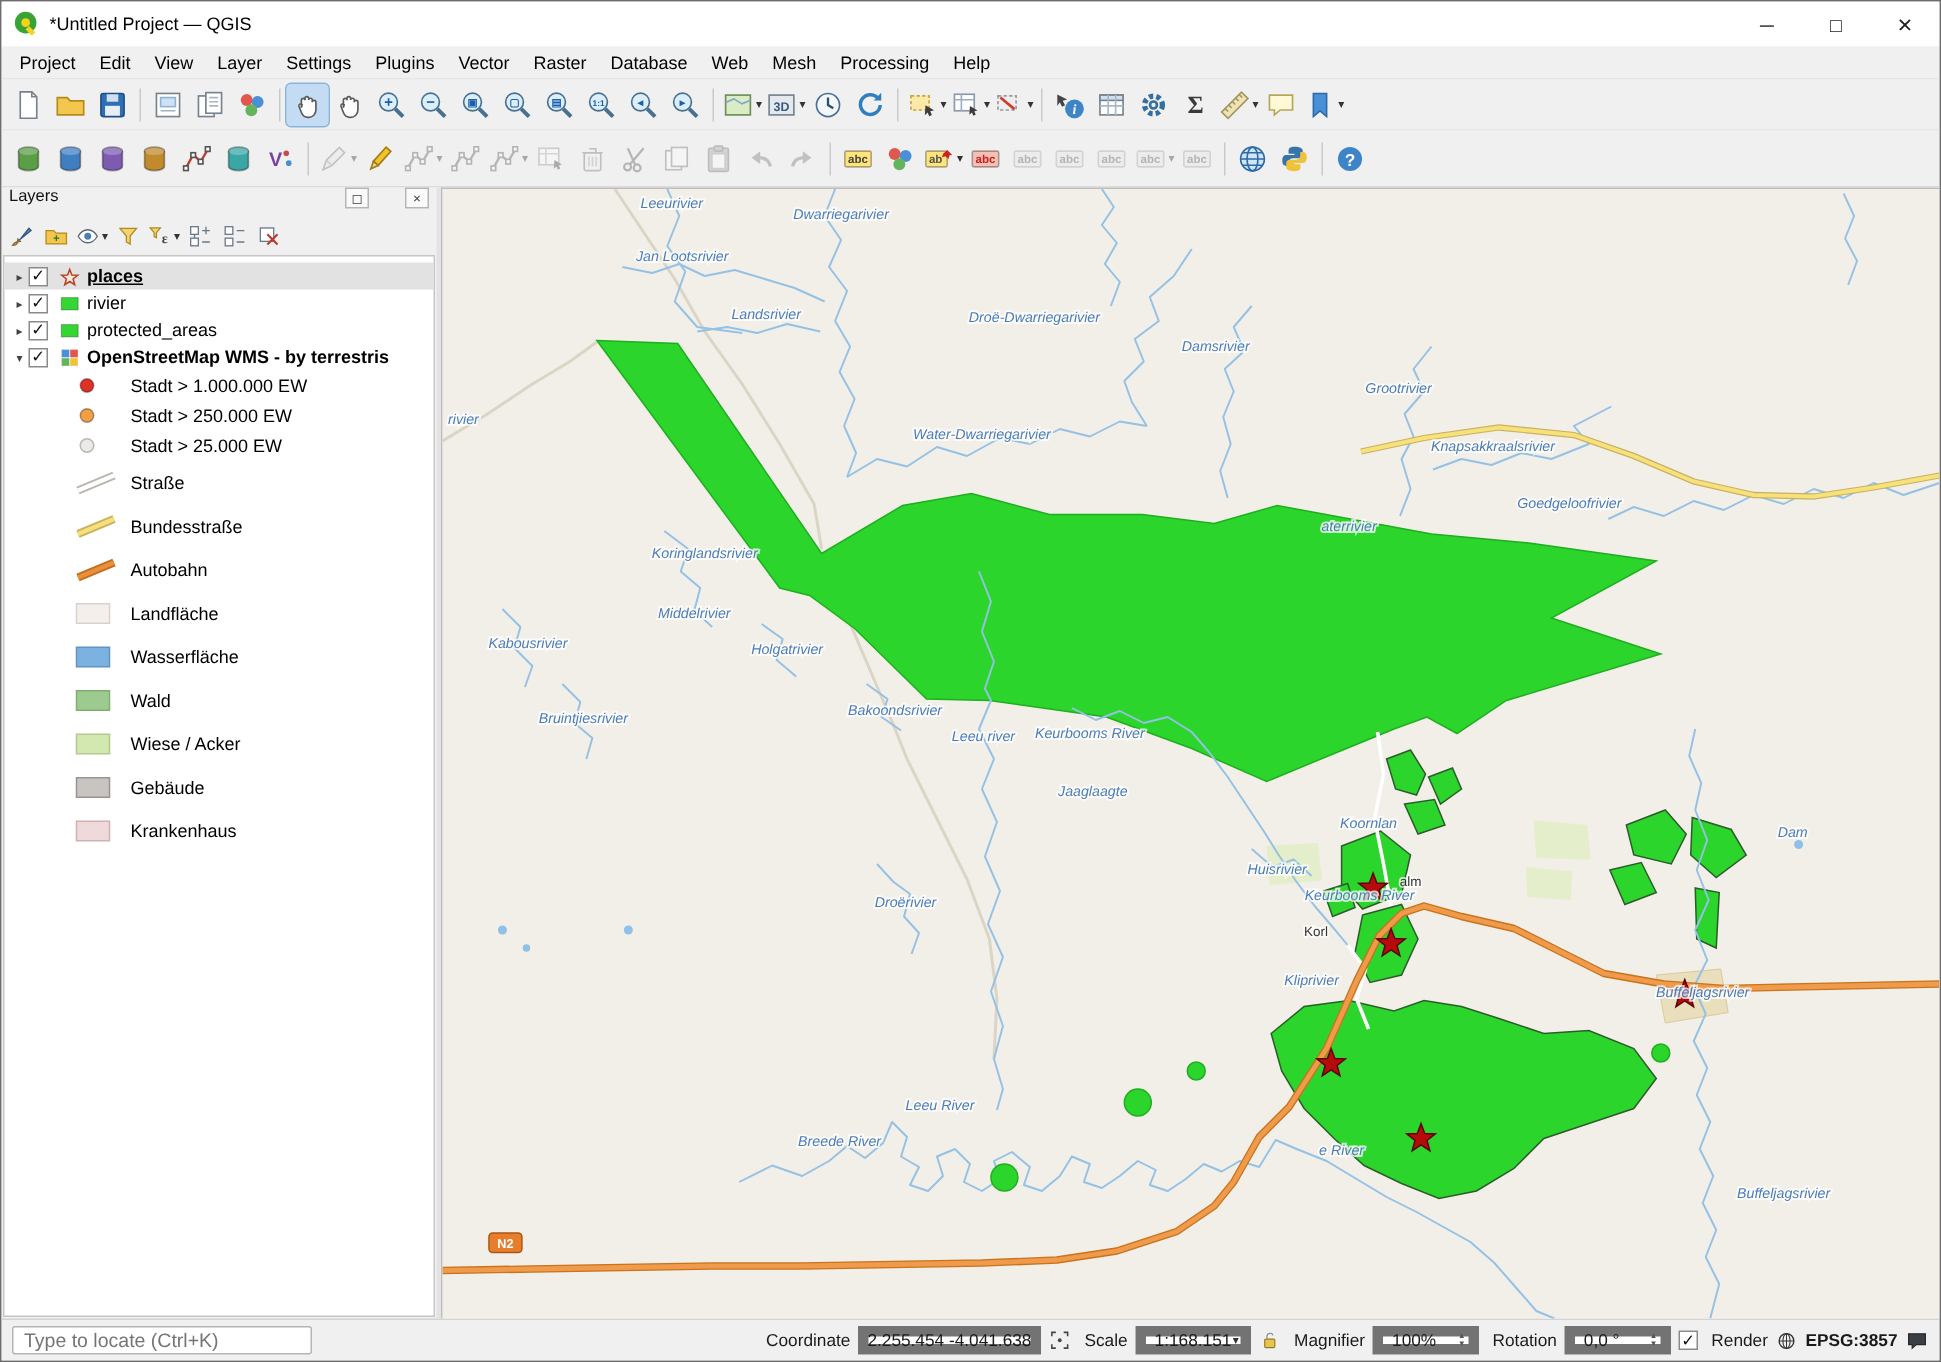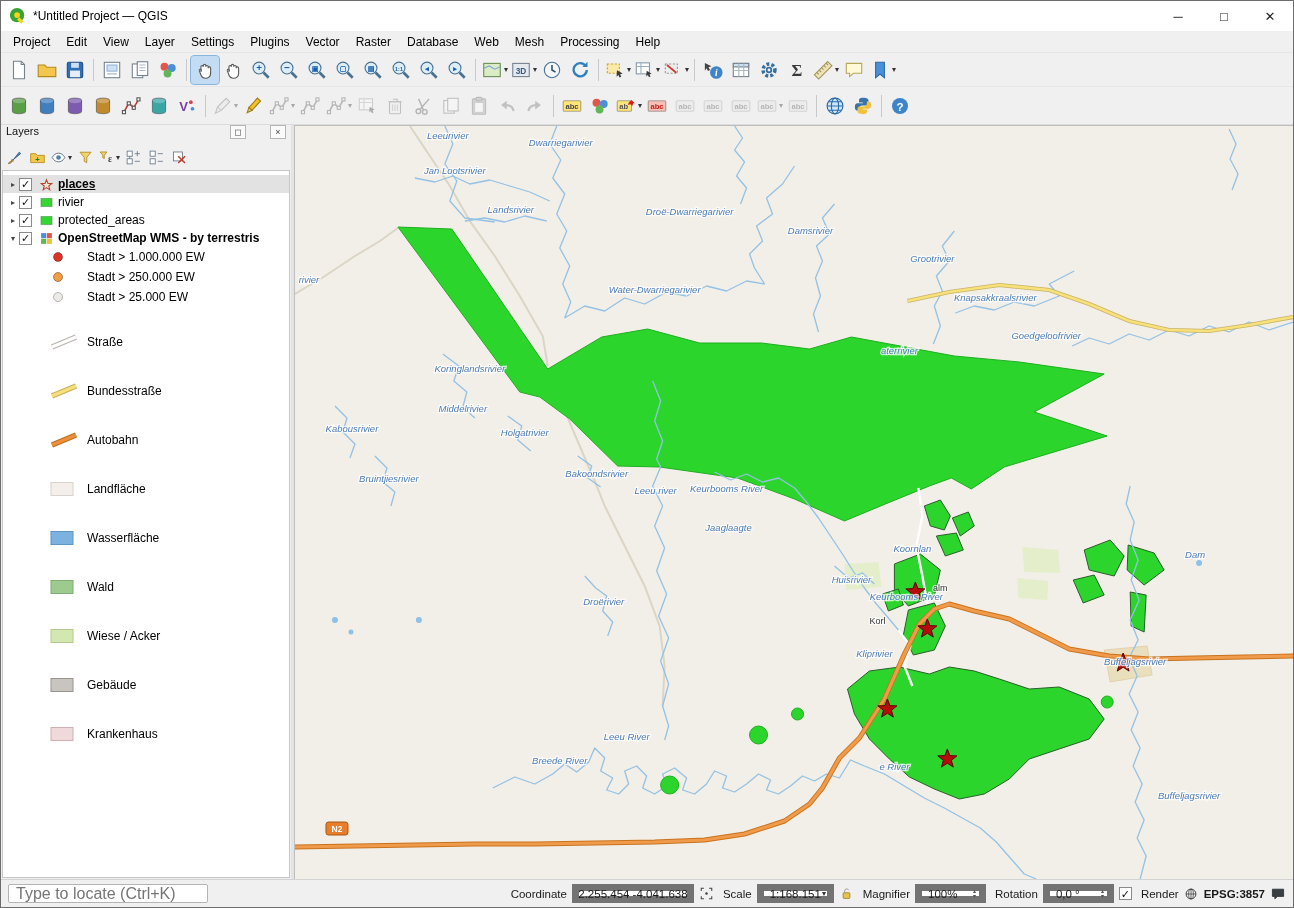--- a/index.html
+++ b/index.html
@@ -35,29 +35,29 @@
   .lt-row{display:flex;align-items:center;height:18px;padding-left:4px;}
   .lt-row.selected{background:#e2e2e2;}
   .lt-arrow{width:12px;font-size:8px;color:#444;text-align:center;flex:0 0 auto;}
   .lt-check{width:13px;height:13px;border:1px solid #8a8a8a;background:#fff;font-size:11px;line-height:11px;text-align:center;color:#111;margin-right:5px;flex:0 0 auto;}
   .lt-icon{width:18px;display:flex;justify-content:center;margin-right:3px;flex:0 0 auto;}
   .lt-label{white-space:nowrap;}
   .lt-label.bold{font-weight:bold;}
   .lt-label.underline{text-decoration:underline;}
   .lt-child{display:flex;align-items:center;padding-left:46px;}
   .lt-child.h20{height:20px;text-align:right;}
-  .lt-child.h29{height:29px;margin-top:20px;}
+  .lt-child.h29{height:29px;}
   .lt-swatch{width:34px;display:flex;align-items:center;margin-right:4px;flex:0 0 auto;}
   .lt-child-label{white-space:nowrap;}
   
   .map-wrap{flex:1;position:relative;background:#f2efe9;border:1px solid #bdbdbd;border-right:none;border-bottom:none;min-width:0;}
   svg.map{position:absolute;left:0;top:0;width:100%;height:100%;}
   
   .statusbar{height:28px;background:#f0f0f0;border-top:1px solid #d3d3d3;display:flex;align-items:center;padding:0 7px;gap:5px;font-size:11.5px;color:#1a1a1a;flex:0 0 auto;}
-  .locator{width:200px;height:19px;border:1px solid #b5b5b5;border-radius:2px;background:#fff;font-size:16px;padding:0 7px;color:#333;font-family:"Liberation Sans",sans-serif;outline:none;}
+  .locator{width:200px;height:19px;border:1px solid #b5b5b5;border-radius:2px;background:#fff;font-size:13px;padding:0 7px;color:#333;font-family:"Liberation Sans",sans-serif;outline:none;}
   .spacer{flex:1;}
   .sb-label{margin-left:4px;white-space:nowrap;}
   .sb-box{height:19px;background:#fff;border:7px solid #737373;display:flex;align-items:center;padding:0 6px;white-space:nowrap;}
   .sb-coord{width:122px;justify-content:center;}
   .sb-scale{width:77px;justify-content:space-between;}
   .spin{padding-right:3px;}
   .spin-val{min-width:40px;}
   .spin-arrows{display:flex;flex-direction:column;font-size:6px;line-height:5px;color:#555;margin-left:5px;}
   .sb-check{width:13px;height:13px;border:1px solid #8a8a8a;background:#fff;text-align:center;font-size:11px;line-height:12px;color:#111;flex:0 0 auto;}
   .sb-icon{display:flex;align-items:center;}

